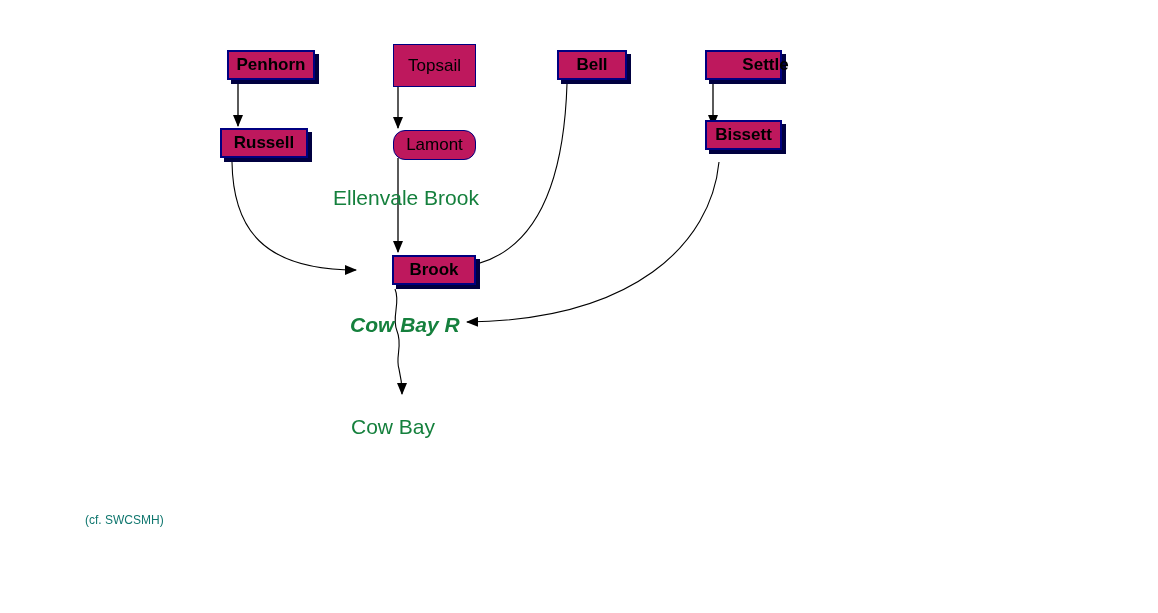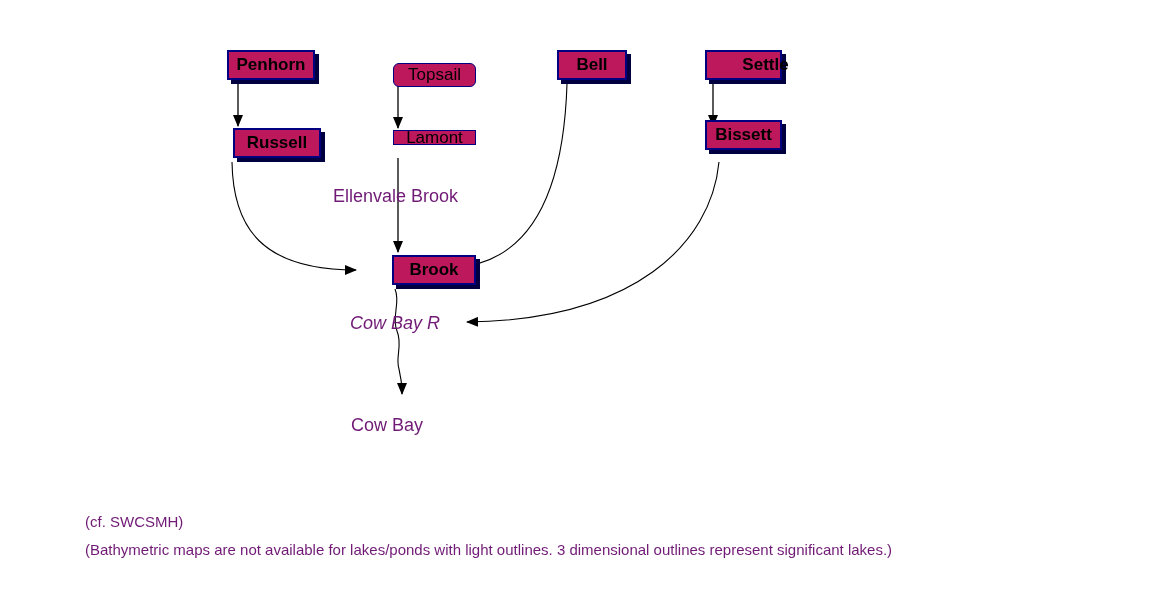--- a/index.html
+++ b/index.html
@@ -13,26 +13,26 @@
   }
   #edges {
     position: absolute;
     left: 0; top: 0;
     width: 1158px; height: 613px;
     z-index: 1;
   }
   .flow-label {
     position: absolute;
     z-index: 2;
-    color: #701a75;
-    font-size: 18px;
+    color: #15803d;
+    font-size: 21px;
     white-space: nowrap;
   }
   .flow-label.bold-italic {
-    font-weight: normal;
+    font-weight: bold;
     font-style: italic;
   }
   .node {
     position: absolute;
     z-index: 3;
     background: #be185d;
     border: 2px solid #000080;
     box-shadow: 4px 4px 0 0 #000040;
     display: flex;
     align-items: center;
@@ -45,22 +45,22 @@
     margin-left: 32px;
   }
   .node.light {
     border-width: 1px;
     box-shadow: none;
     font-weight: normal;
   }
   .footnote {
     position: absolute;
     z-index: 2;
-    color: #701a75;
-    font-size: 15px;
+    color: #0f766e;
+    font-size: 12px;
     white-space: nowrap;
   }
 </style>
 </head>
 <body>
 
 <div id="canvas">
 
   <svg id="edges" xmlns="http://www.w3.org/2000/svg">
     <defs>
@@ -73,37 +73,36 @@
     <path d="M713,84 L713,126" fill="none" stroke="#000000" stroke-width="1.3" marker-end="url(#arrow)"></path>
     <path d="M398,158 L398,252" fill="none" stroke="#000000" stroke-width="1.3" marker-end="url(#arrow)"></path>
     <path d="M232,162 C233,228 262,270 356,270" fill="none" stroke="#000000" stroke-width="1.1" marker-end="url(#arrow)"></path>
     <path d="M567,84 C564,178 538,264 451,268" fill="none" stroke="#000000" stroke-width="1.1" marker-end="url(#arrow)"></path>
     <path d="M719,162 C711,244 634,320 467,322" fill="none" stroke="#000000" stroke-width="1.1" marker-end="url(#arrow)"></path>
     <path d="M395,289 C401,303 391,317 397,331 C403,345 395,357 399,369 C401,377 402,385 402,394" fill="none" stroke="#000000" stroke-width="1.1" marker-end="url(#arrow)"></path>
   </svg>
 
   <div class="node" style="left:195px; top:50px; width:88px; height:30px;">Penhorn</div>
 
-  <div class="node light" style="left:361px; top:63px; width:83px; height:24px;border-radius:6px;">Topsail</div>
+  <div class="node light" style="left:361px; top:44px; width:83px; height:43px;">Topsail</div>
 
   <div class="node" style="left:525px; top:50px; width:70px; height:30px;text-align:right;">Bell</div>
 
   <div class="node" style="left:673px; top:50px; width:77px; height:30px;padding-left:44px;">Settle</div>
 
-  <div class="node" style="left:201px; top:128px; width:88px; height:30px;">Russell</div>
+  <div class="node" style="left:188px; top:128px; width:88px; height:30px;">Russell</div>
 
-  <div class="node light" style="left:361px; top:130px; width:83px; height:15px;">Lamont</div>
+  <div class="node light" style="left:361px; top:130px; width:83px; height:30px;border-radius:12px;">Lamont</div>
 
   <div class="node" style="left:673px; top:120px; width:77px; height:30px;">Bissett</div>
 
   <div class="node" style="left:360px; top:255px; width:84px; height:30px;">Brook</div>
 
   <div class="flow-label" style="left:333px; top:186px;">Ellenvale Brook</div>
 
   <div class="flow-label bold-italic" style="left:350px; top:313px;">Cow Bay R</div>
 
   <div class="flow-label" style="left:351px; top:415px;">Cow Bay</div>
 
   <div class="footnote" style="left:85px; top:513px;">(cf. SWCSMH)</div>
 
-  <div class="footnote" style="left:85px; top:541px;">(Bathymetric maps are not available for lakes/ponds with light outlines. 3 dimensional outlines represent significant lakes.)</div>
 
 </div>
 
 </body></html>

